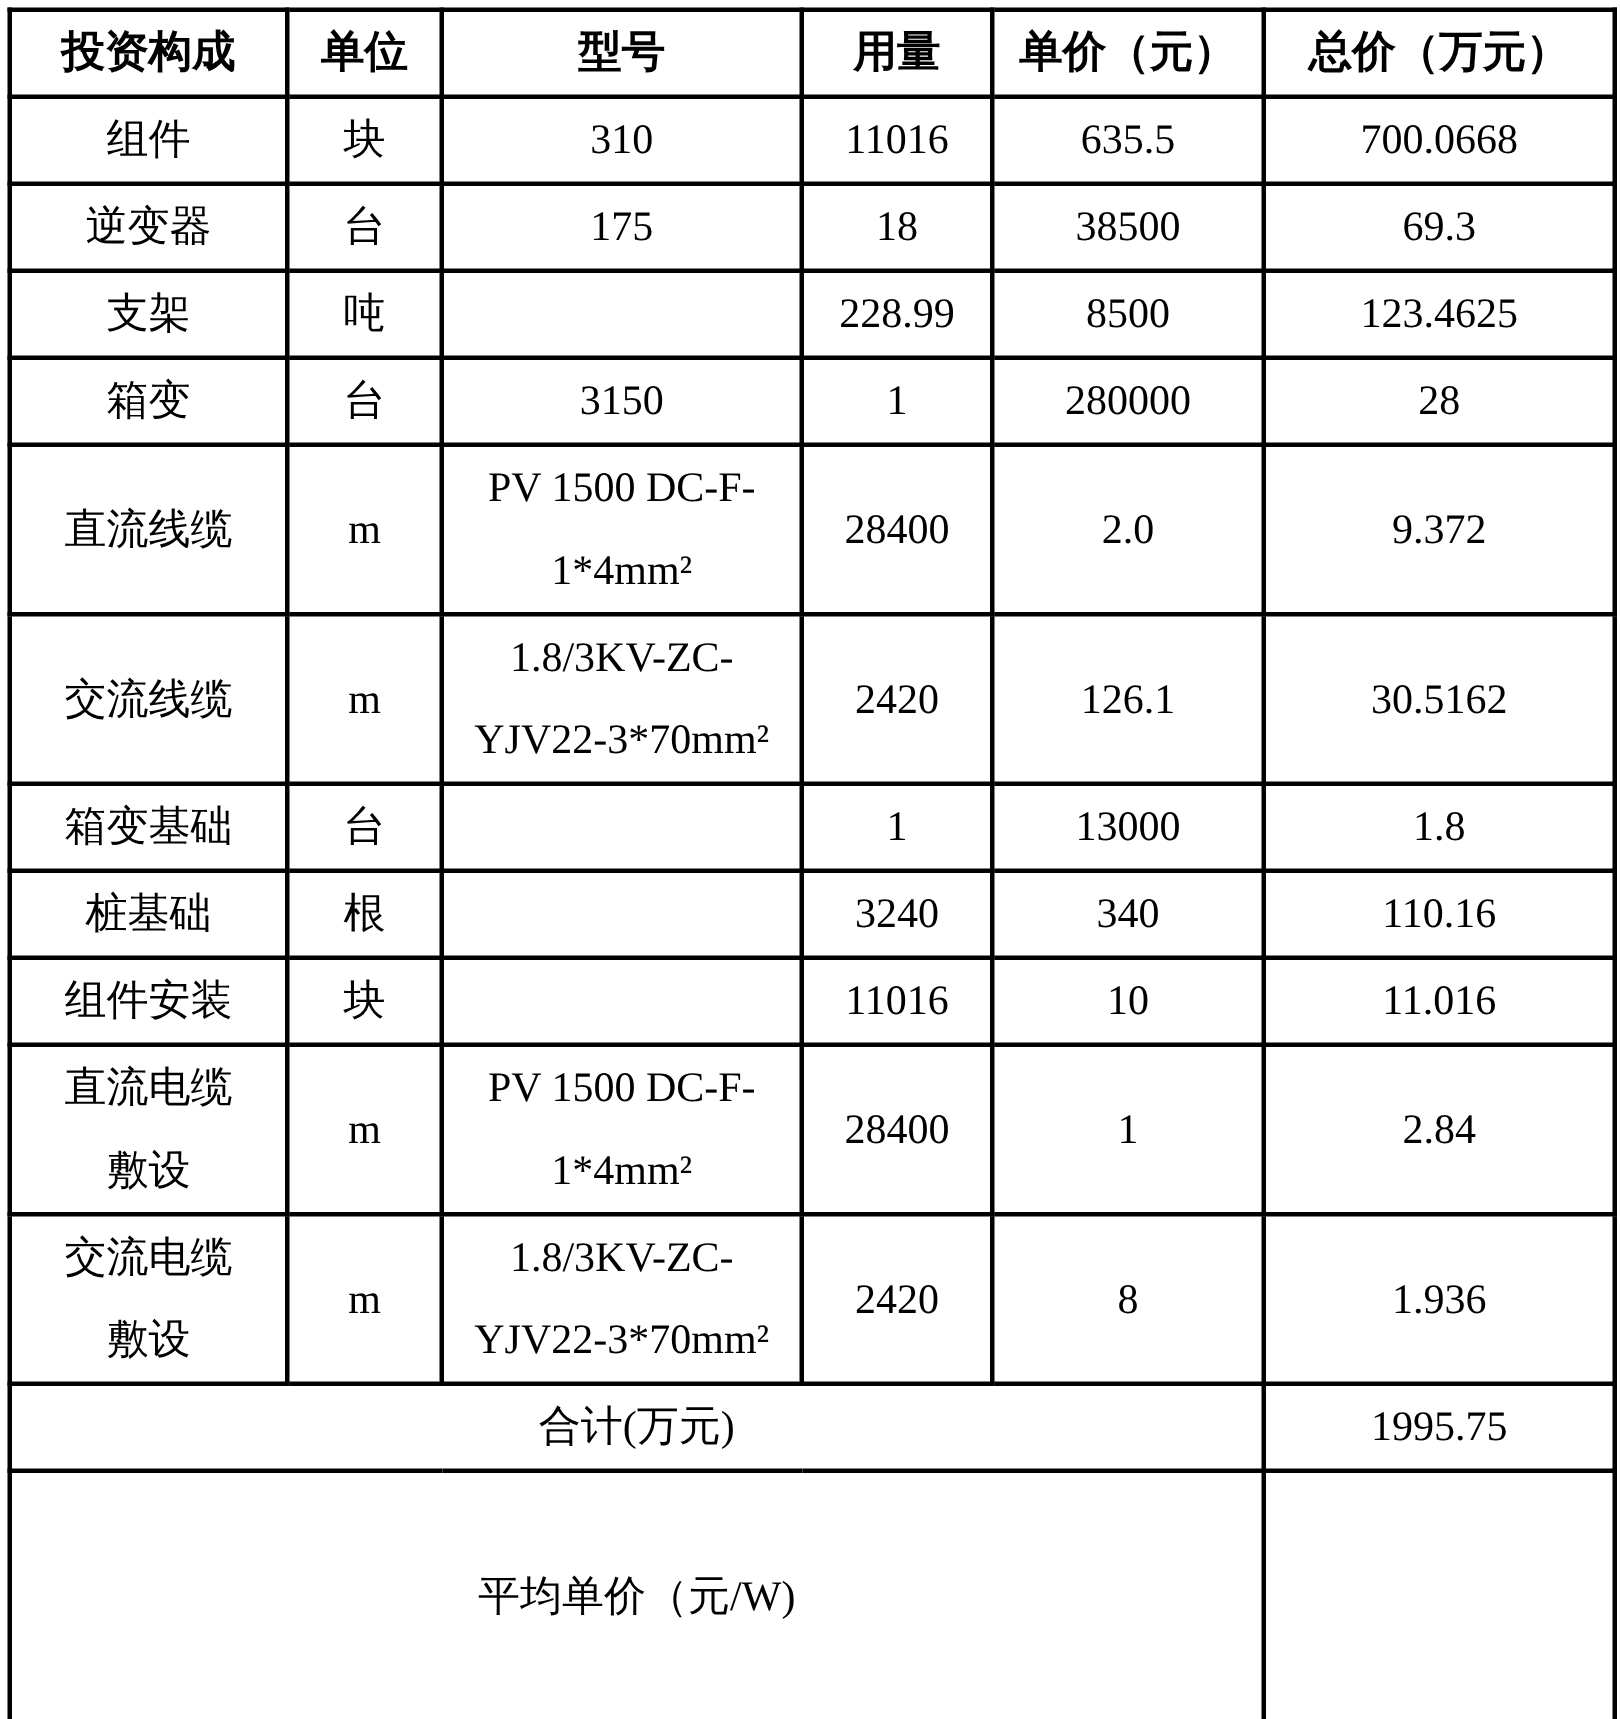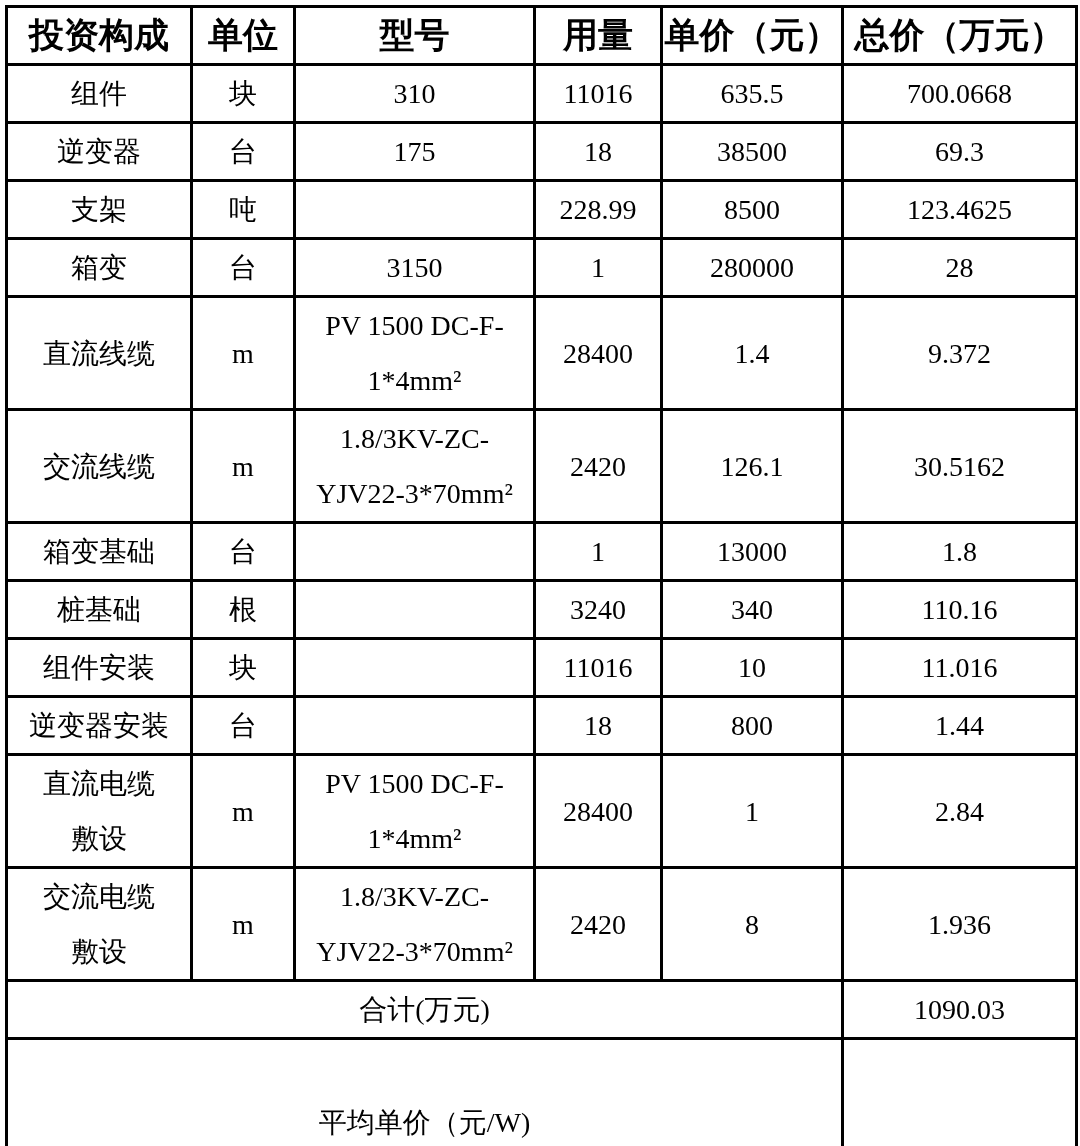--- a/index.html
+++ b/index.html
@@ -29,21 +29,21 @@
     vertical-align: middle;
     font-size: 28px;
     line-height: 55px;
     padding: 0;
     height: 52px;
     white-space: pre-line;
     overflow: hidden;
   }
   table.inv th {
     font-weight: bold;
-    font-size: 35px;
+    font-size: 29px;
   }
   td.avg-value-cell {
     position: relative;
   }
 </style>
 </head>
 <body>
 
 <div class="page">
   <table class="inv">
@@ -97,21 +97,21 @@
           <td>1</td>
           <td>280000</td>
           <td>28</td>
         </tr>
         <tr>
           <td>直流线缆</td>
           <td>m</td>
           <td>PV 1500 DC-F-
 1*4mm²</td>
           <td>28400</td>
-          <td>1.4</td>
+          <td>2.0</td>
           <td>9.372</td>
         </tr>
         <tr>
           <td>交流线缆</td>
           <td>m</td>
           <td>1.8/3KV-ZC-
 YJV22-3*70mm²</td>
           <td>2420</td>
           <td>126.1</td>
           <td>30.5162</td>
@@ -134,28 +134,20 @@
         </tr>
         <tr>
           <td>组件安装</td>
           <td>块</td>
           <td></td>
           <td>11016</td>
           <td>10</td>
           <td>11.016</td>
         </tr>
         <tr>
-          <td>逆变器安装</td>
-          <td>台</td>
-          <td></td>
-          <td>18</td>
-          <td>800</td>
-          <td>1.44</td>
-        </tr>
-        <tr>
           <td>直流电缆
 敷设</td>
           <td>m</td>
           <td>PV 1500 DC-F-
 1*4mm²</td>
           <td>28400</td>
           <td>1</td>
           <td>2.84</td>
         </tr>
         <tr>
@@ -165,21 +157,21 @@
           <td>1.8/3KV-ZC-
 YJV22-3*70mm²</td>
           <td>2420</td>
           <td>8</td>
           <td>1.936</td>
         </tr>
       </tbody>
     <tfoot>
       <tr>
         <td colspan="5">合计(万元)</td>
-        <td>1090.03</td>
+        <td>1995.75</td>
       </tr>
       <tr>
         <td colspan="5">平均单价（元/W)</td>
         <td class="avg-value-cell">
           
           
         </td>
       </tr>
     </tfoot>
   </table>

